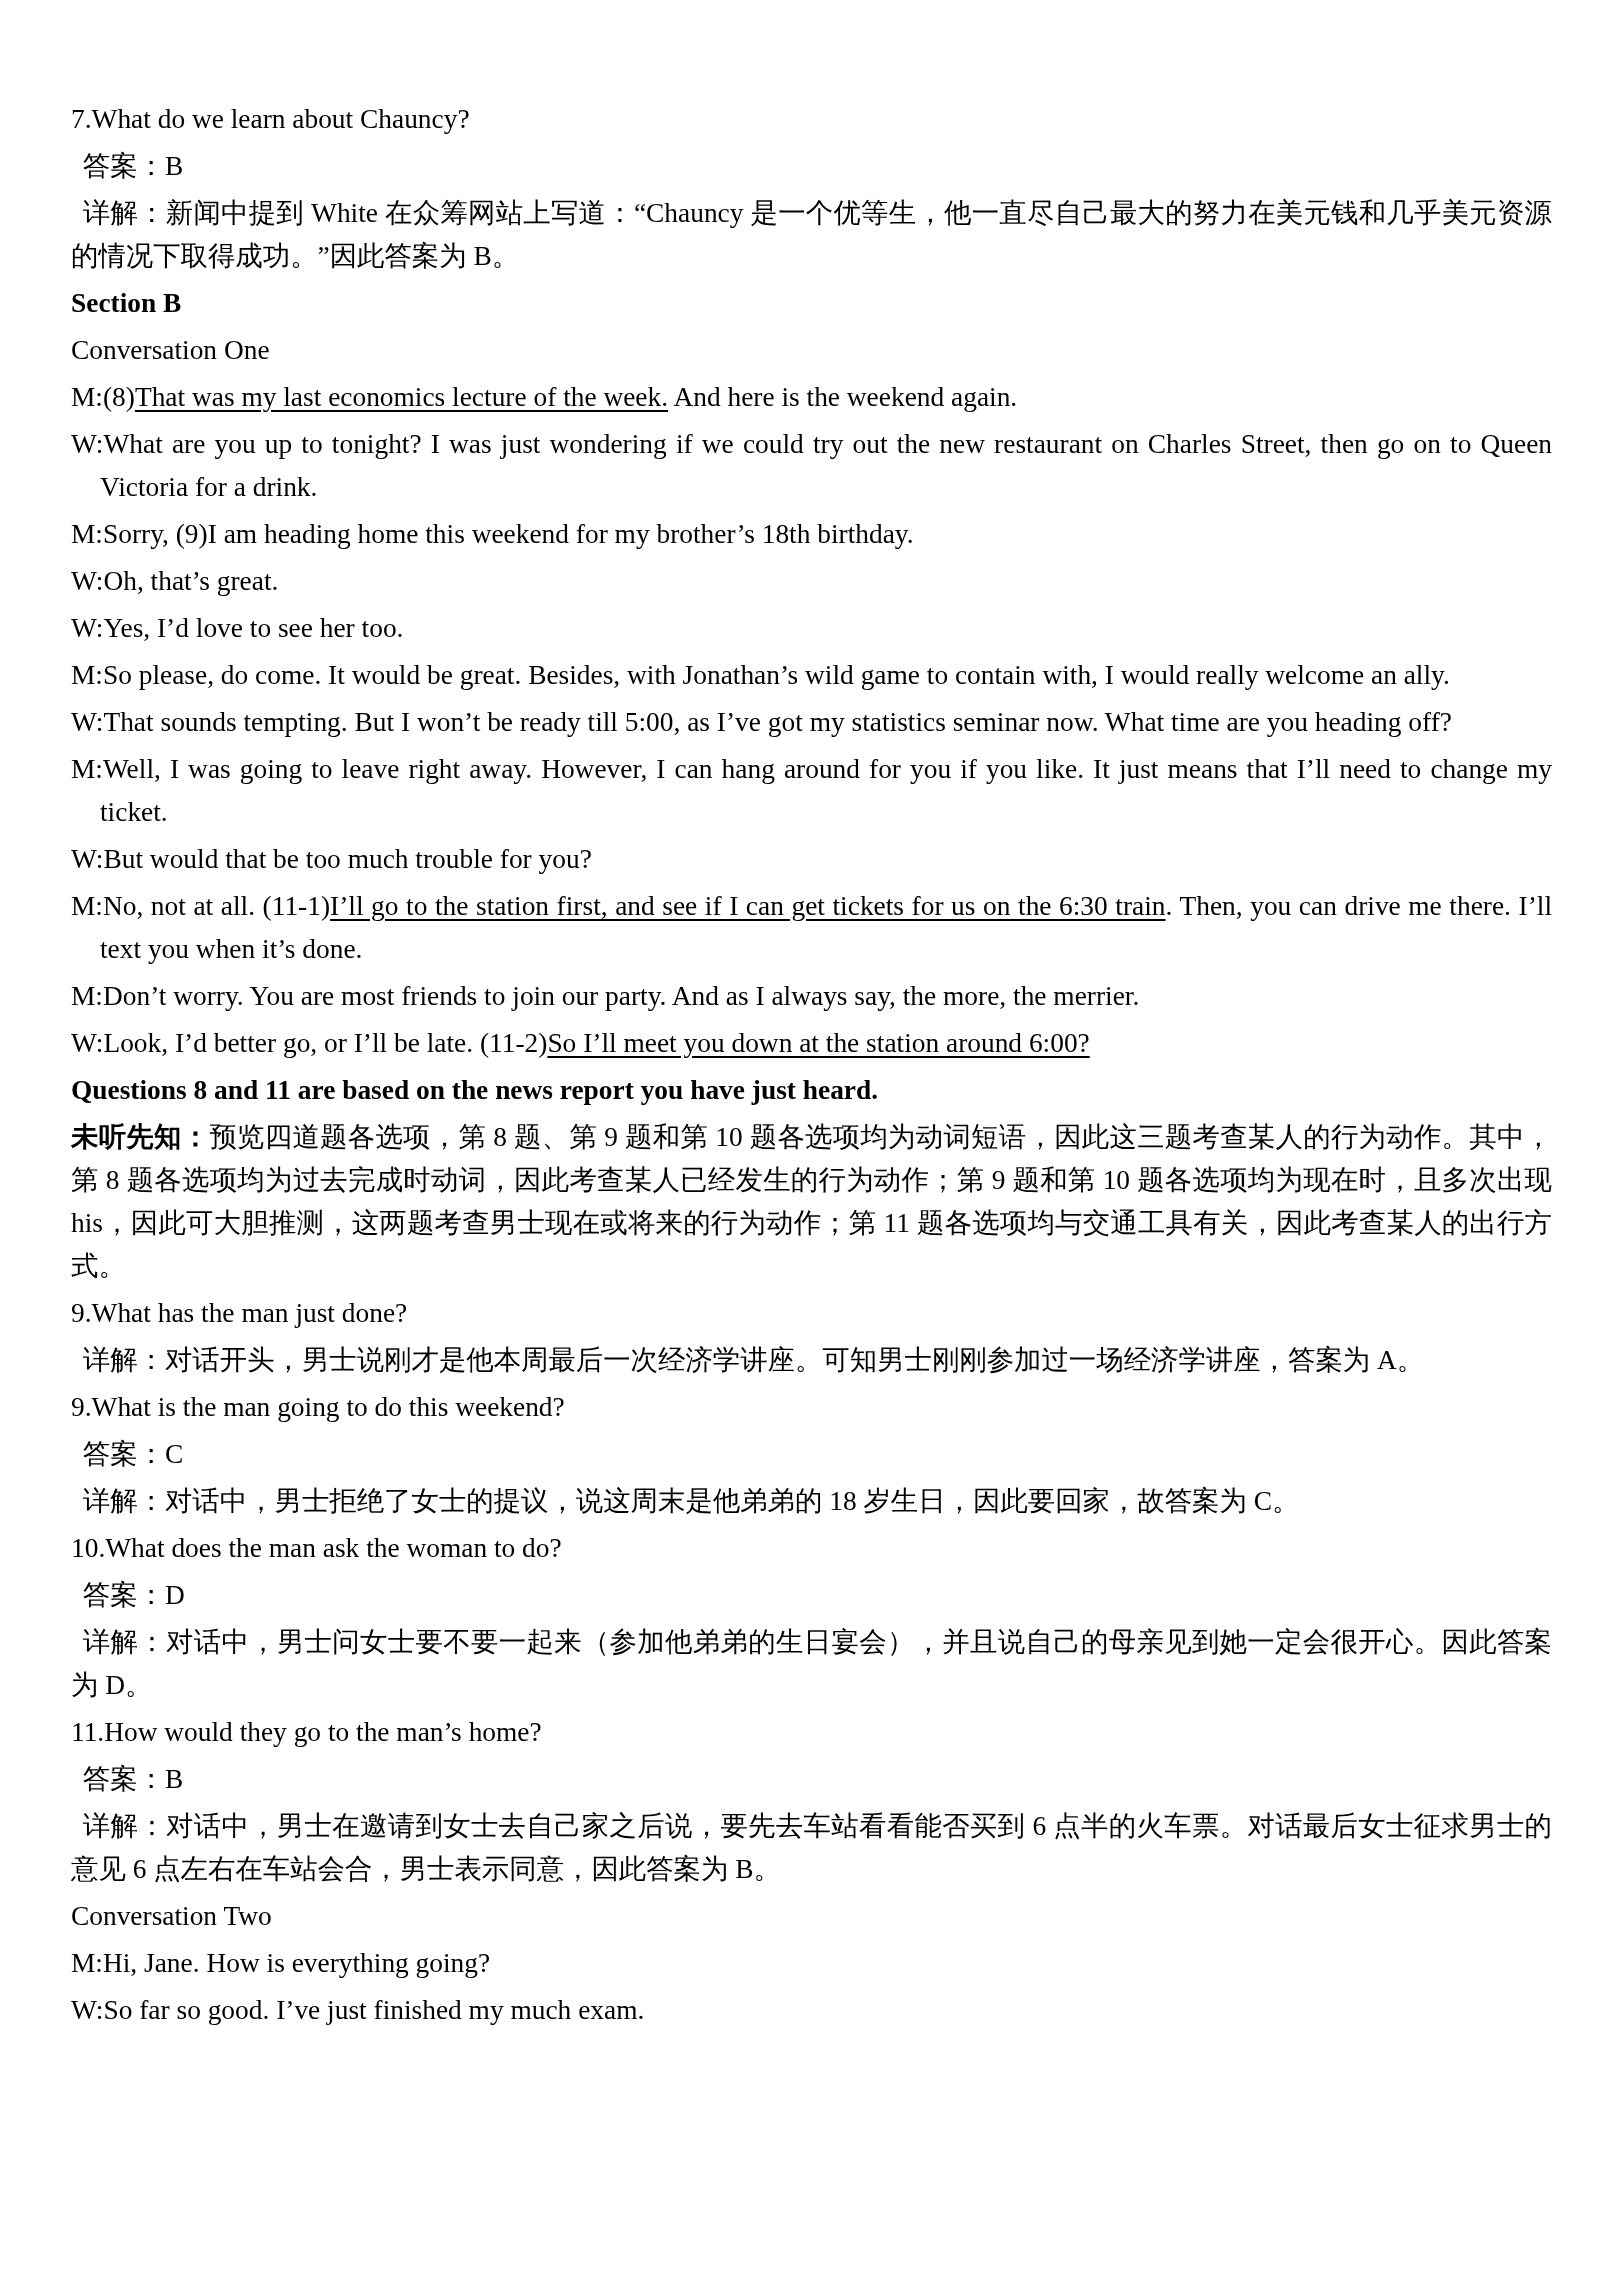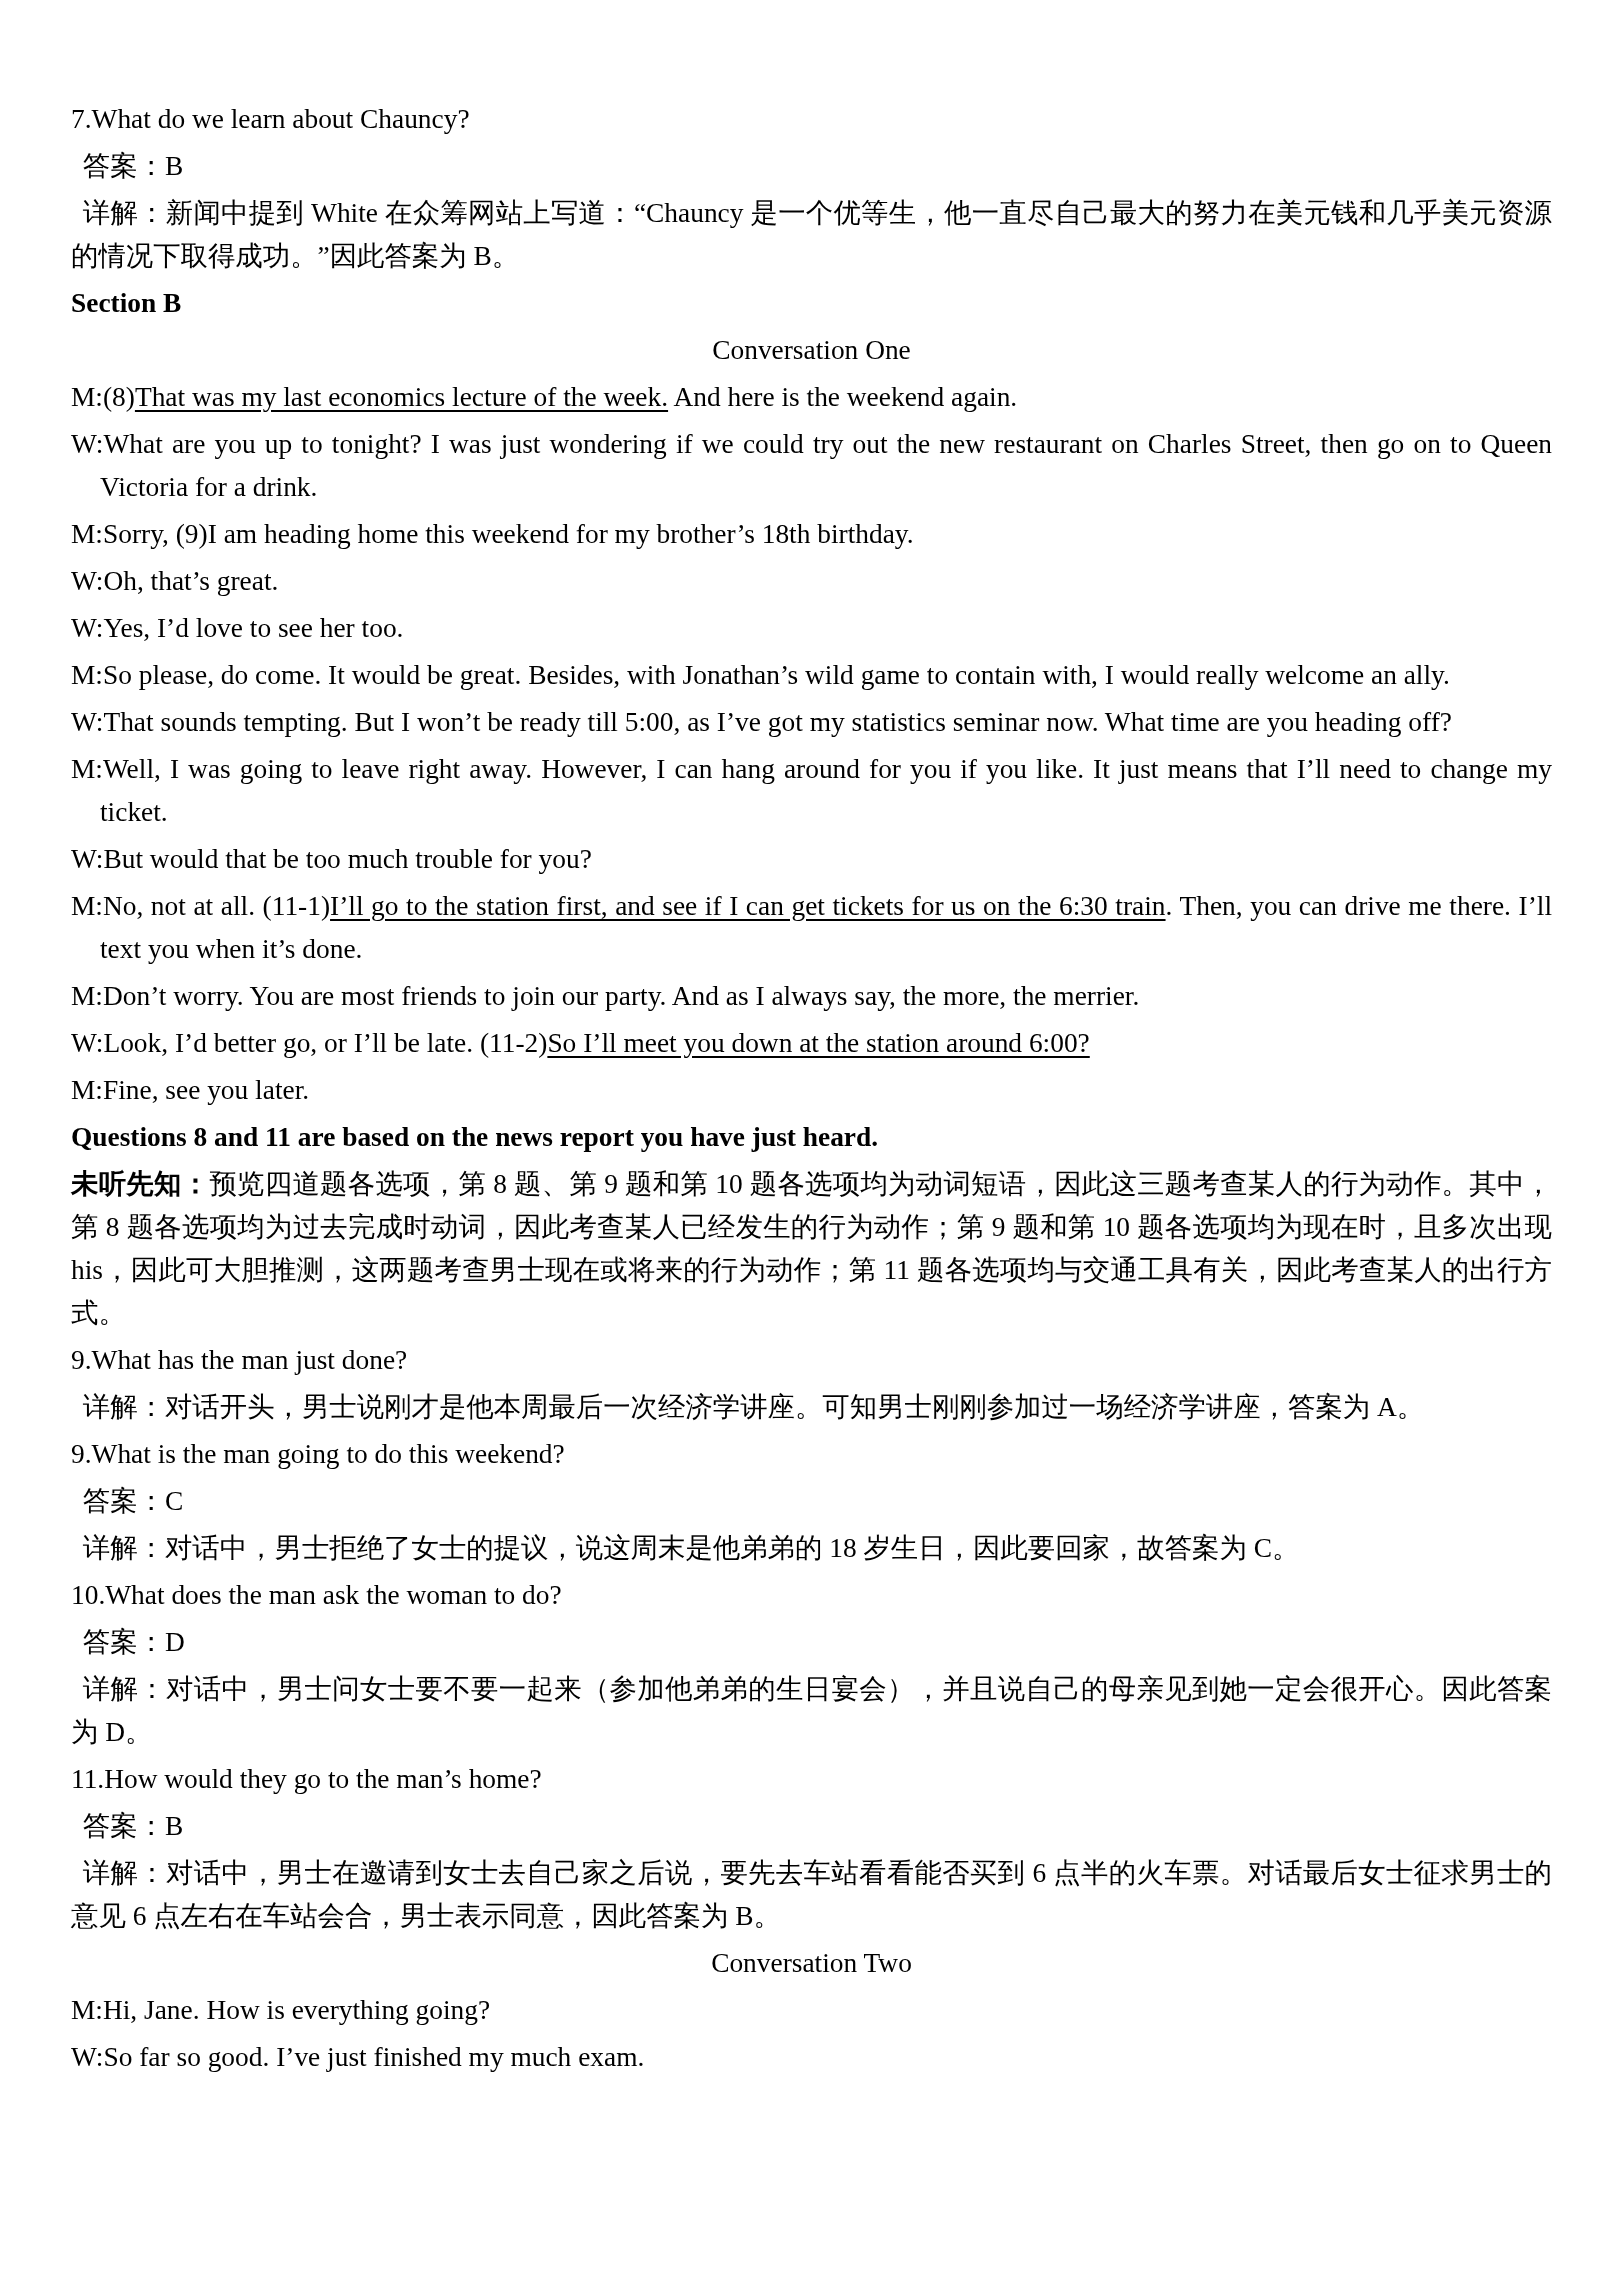--- a/index.html
+++ b/index.html
@@ -12,21 +12,21 @@
     font-family: "Liberation Serif", "DejaVu Serif", serif;
     font-size: 27.4px;
     overflow: hidden;
   }
   .page { padding: 94px 65px 0 67px; }
   p {
     margin: 4px;
     line-height: 43px;
     text-align: justify;
   }
-  .center { text-align: center; }
+  .center { text-align: left; }
   .bold { font-weight: bold; }
   .dialog { padding-left: 29px; text-indent: -29px; }
   .ans, .expl { text-indent: 11.8px; }
   .u { text-decoration: underline; text-underline-offset: 3.9px; }
 </style>
 </head>
 <body>
 
 <div class="page">
 
@@ -42,21 +42,20 @@
   <p class="dialog"><span>M:Sorry, (9)I am heading home this weekend for my brother’s 18th birthday.</span></p>
   <p class="dialog"><span>W:Oh, that’s great.</span></p>
   <p class="dialog"><span>W:Yes, I’d love to see her too.</span></p>
   <p class="dialog"><span>M:So please, do come. It would be great. Besides, with Jonathan’s wild game to contain with, I would really welcome an ally.</span></p>
   <p class="dialog"><span>W:That sounds tempting. But I won’t be ready till 5:00, as I’ve got my statistics seminar now. What time are you heading off?</span></p>
   <p class="dialog"><span>M:Well, I was going to leave right away. However, I can hang around for you if you like. It just means that I’ll need to change my ticket.</span></p>
   <p class="dialog"><span>W:But would that be too much trouble for you?</span></p>
   <p class="dialog"><span>M:No, not at all. (11-1)</span><span class="u">I’ll go to the station first, and see if I can get tickets for us on the 6:30 train</span><span>. Then, you can drive me there. I’ll text you when it’s done.</span></p>
   <p class="dialog"><span>M:Don’t worry. You are most friends to join our party. And as I always say, the more, the merrier.</span></p>
   <p class="dialog"><span>W:Look, I’d better go, or I’ll be late. (11-2)</span><span class="u">So I’ll meet you down at the station around 6:00?</span></p>
-  <p class="dialog"><span>M:Fine, see you later.</span></p>
 
   <p class="bold">Questions 8 and 11 are based on the news report you have just heard.</p>
 
   <p><span class="bold">未听先知：</span><span>预览四道题各选项，第 8 题、第 9 题和第 10 题各选项均为动词短语，因此这三题考查某人的行为动作。其中，第 8 题各选项均为过去完成时动词，因此考查某人已经发生的行为动作；第 9 题和第 10 题各选项均为现在时，且多次出现 his，因此可大胆推测，这两题考查男士现在或将来的行为动作；第 11 题各选项均与交通工具有关，因此考查某人的出行方式。</span></p>
 
   <p class="q">9.What has the man just done?</p>
   <p class="expl"><span>详解：</span><span>对话开头，男士说刚才是他本周最后一次经济学讲座。可知男士刚刚参加过一场经济学讲座，答案为 A。</span></p>
 
   <p class="q">9.What is the man going to do this weekend?</p>
   <p class="ans"><span>答案：</span><span>C</span></p>

